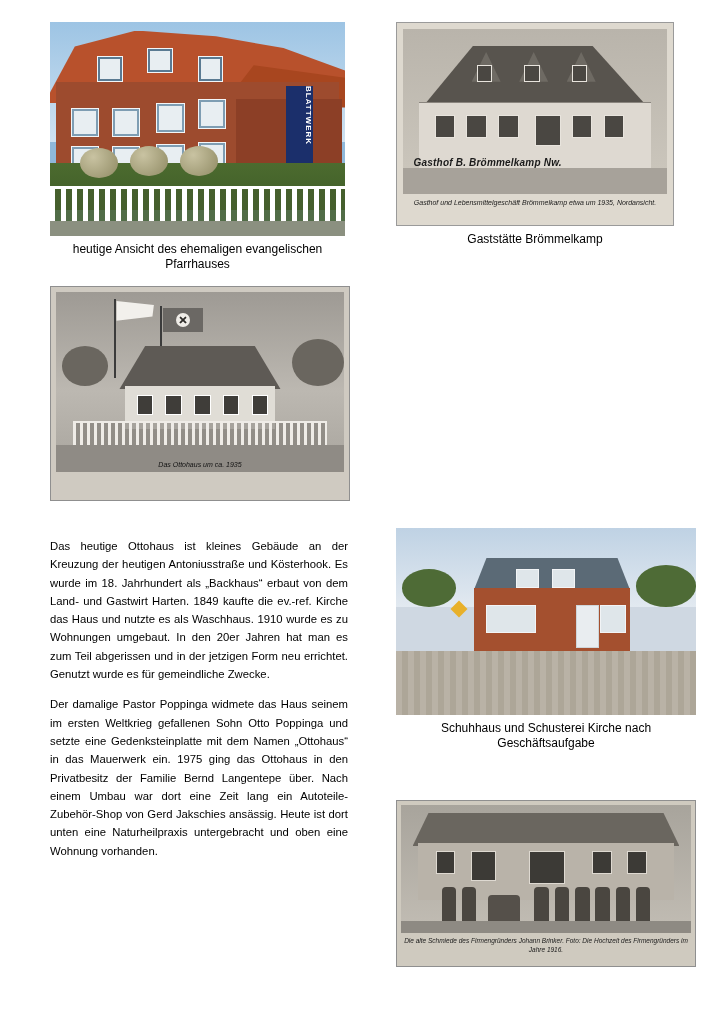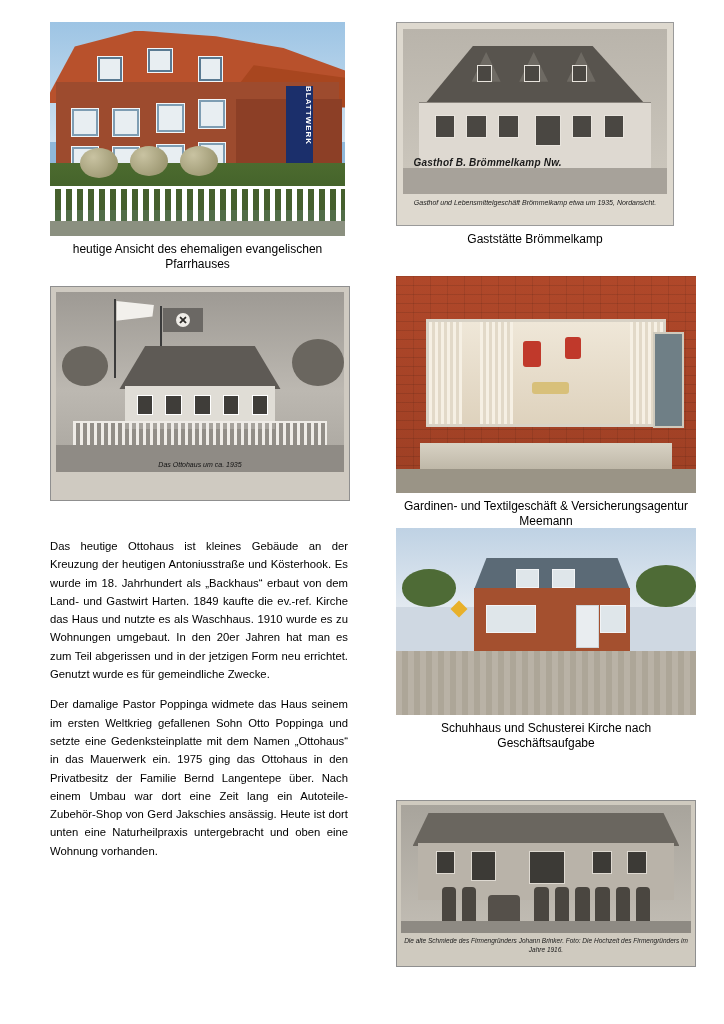--- a/index.html
+++ b/index.html
@@ -394,37 +394,20 @@
         <div class="o-win" style="left:48%; top:57%; width:5%; height:10%;"></div>
         <div class="o-win" style="left:58%; top:57%; width:5%; height:10%;"></div>
         <div class="o-win" style="left:68%; top:57%; width:5%; height:10%;"></div>
         <div class="o-fence"></div>
         <div class="o-road"></div>
         <div class="bw3-label">Das Ottohaus um ca. 1935</div>
       </div>
     </div>
   </div>
 
-  <div class="figure photo4">
-    <div class="frame">
-      <div class="brickwall"></div>
-      <div class="shopwin">
-        <div class="curtain" style="left:0;"></div>
-        <div class="curtain" style="left:22%;"></div>
-        <div class="curtain" style="right:0;"></div>
-        <div class="mannequin" style="left:40%; top:18%; width:8%; height:26%;"></div>
-        <div class="mannequin" style="left:58%; top:14%; width:7%; height:22%;"></div>
-        <div class="mannequin" style="left:44%; top:58%; width:16%; height:12%; background:#d8c07a;"></div>
-      </div>
-      <div class="shopdoor"></div>
-      <div class="steps"></div>
-      <div class="pavement"></div>
-    </div>
-    <div class="caption">Gardinen- und Textilgeschäft &amp; Versicherungsagentur Meemann</div>
-  </div>
 
   <div class="figure photo5">
     <div class="frame">
       <div class="sky5"></div>
       <div class="r-tree" style="left:2%;  top:22%; width:18%; height:20%;"></div>
       <div class="r-tree" style="left:80%; top:20%; width:20%; height:22%;"></div>
       <div class="r-roof"></div>
       <div class="r-wall"></div>
       <div class="r-win" style="left:40%; top:22%; width:7%; height:9%;"></div>
       <div class="r-win" style="left:52%; top:22%; width:7%; height:9%;"></div>

